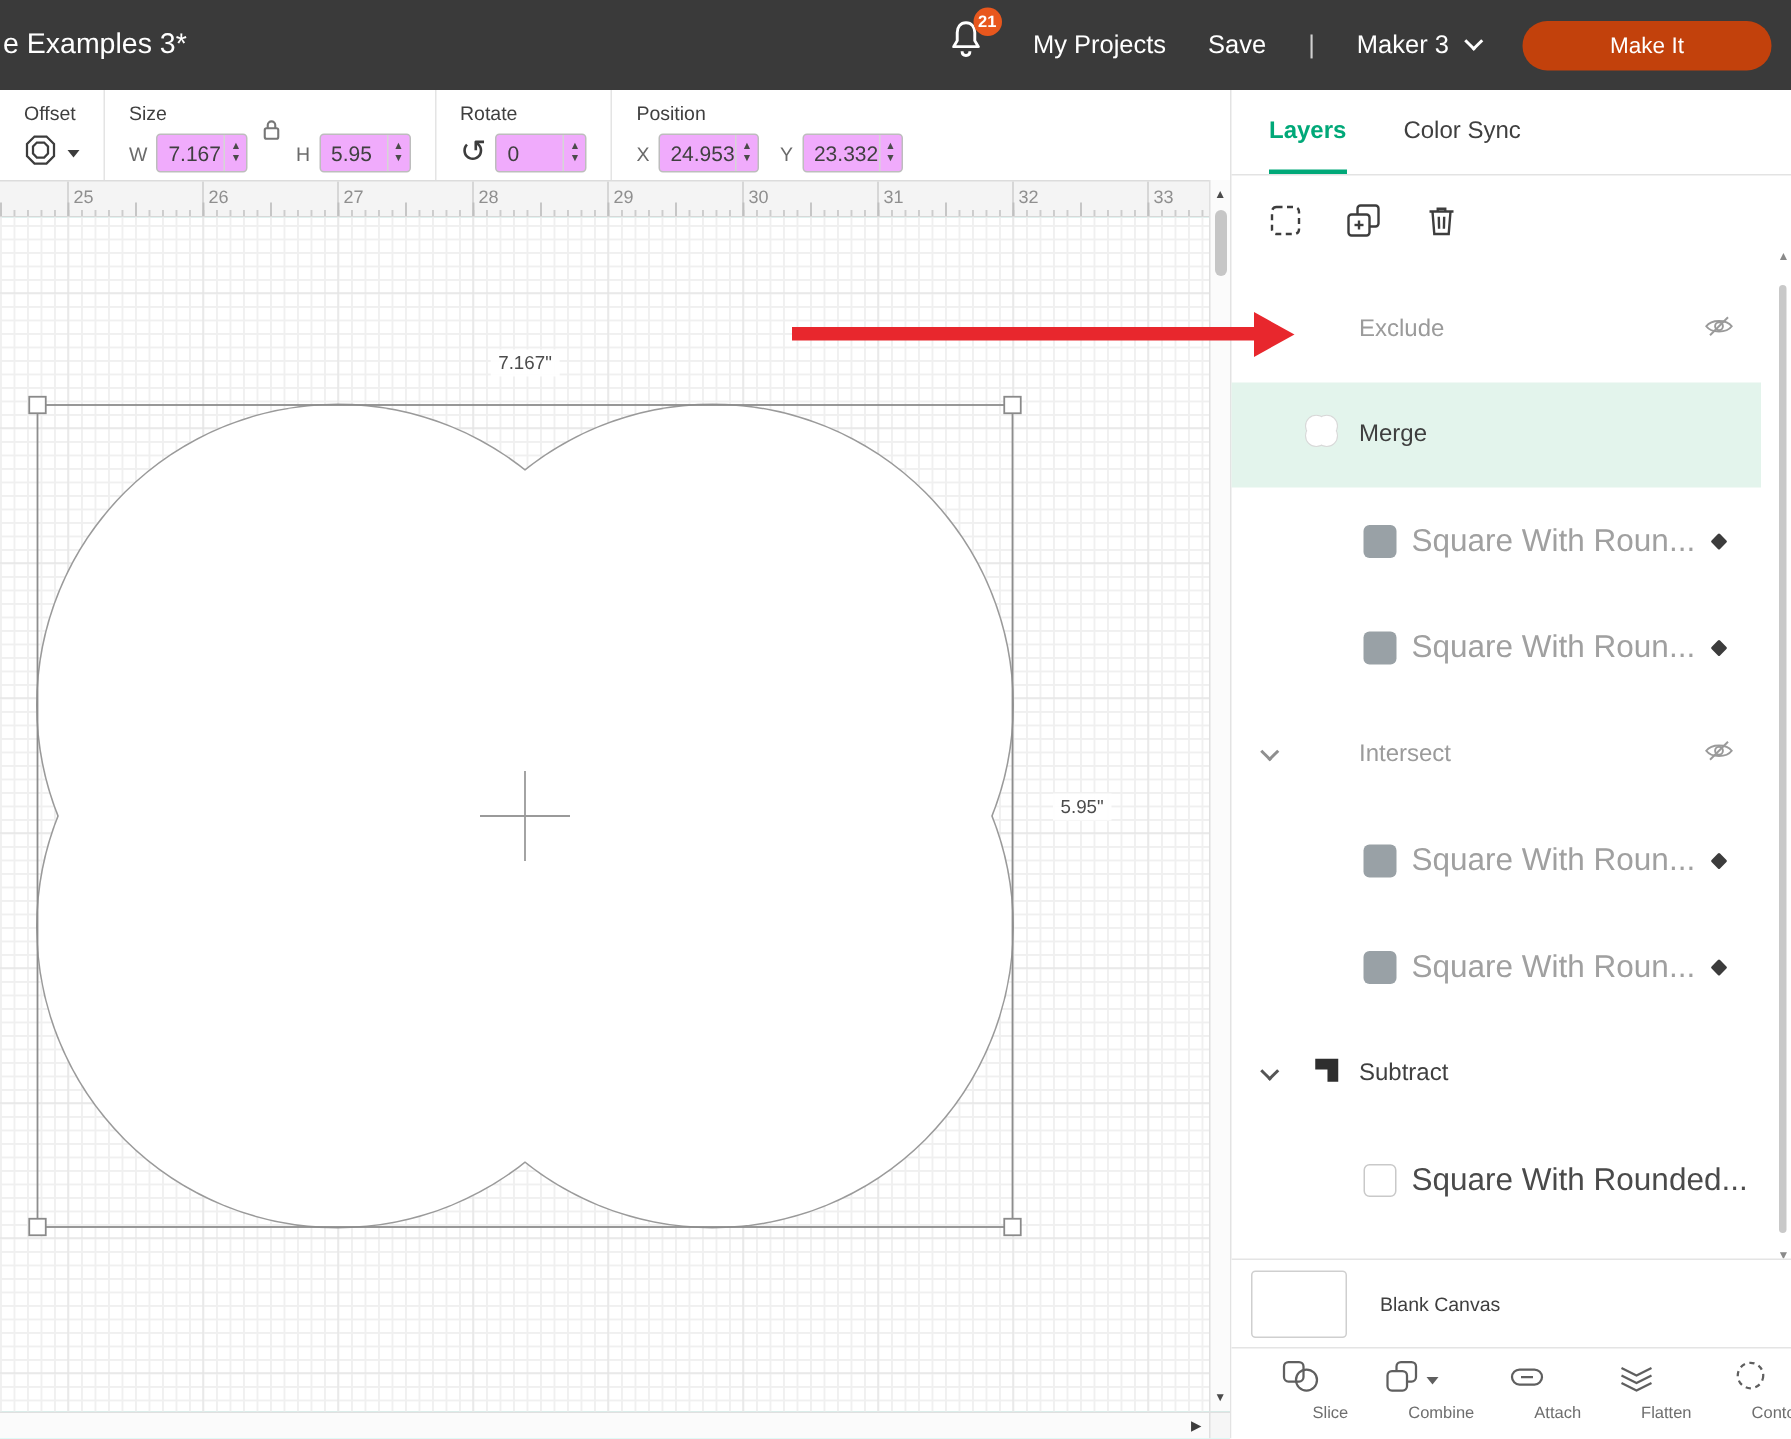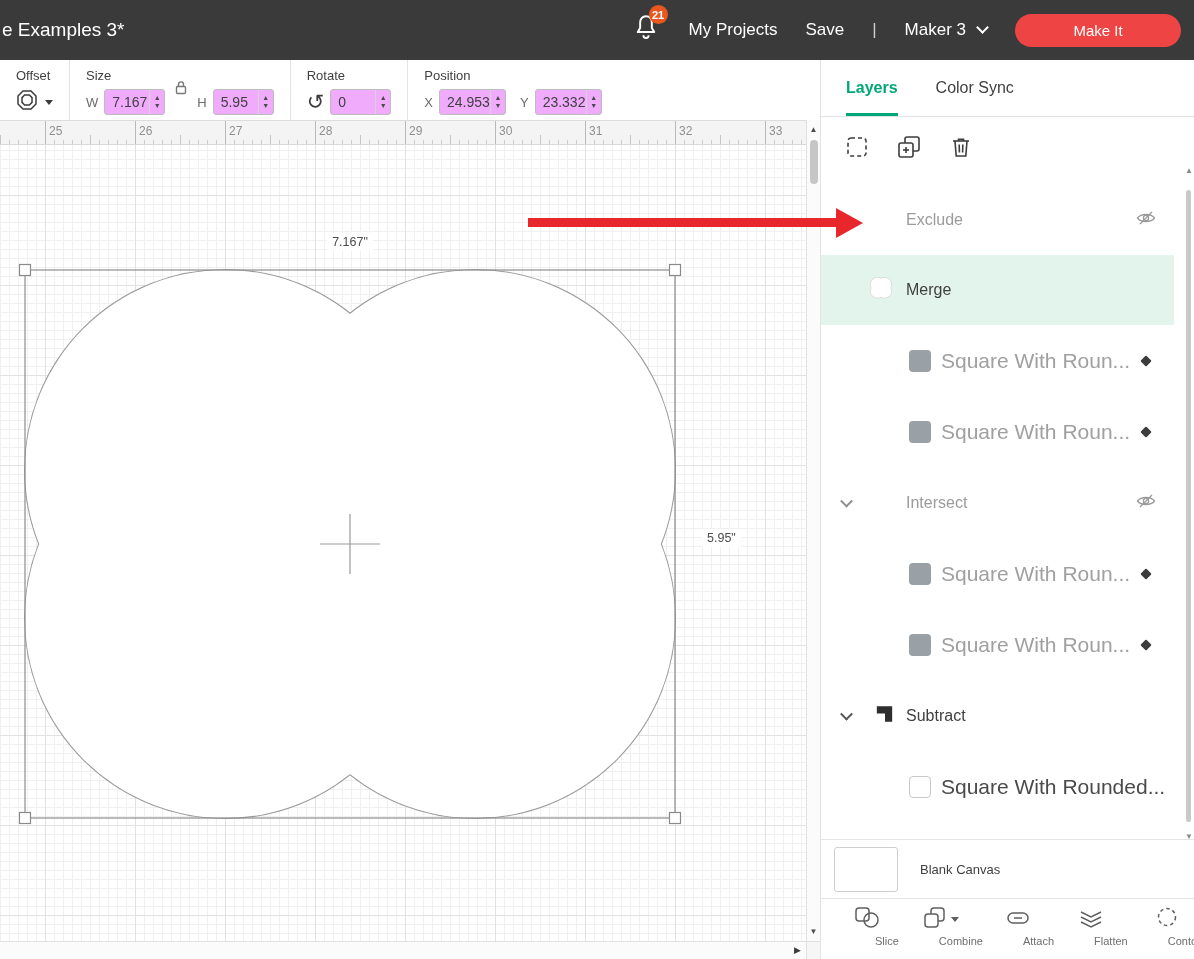--- a/index.html
+++ b/index.html
@@ -3,27 +3,27 @@
 <meta charset="utf-8">
 <style>
   * { box-sizing: border-box; margin: 0; padding: 0; }
   body { font-family: "Liberation Sans", sans-serif; background: #fff; }
   .app { position: relative; width: 1194px; height: 959px; overflow: hidden; background: #fff; }
 
   
   .topbar { position: absolute; left: 0; top: 0; width: 100%; height: 60px; background: #3a3a3a; display: flex; align-items: center; color: #fff; z-index: 20; }
   .topbar-title { font-size: 19px; margin-left: 2px; font-weight: 500; white-space: nowrap; }
   .topbar-right { margin-left: auto; display: flex; align-items: center; gap: 28px; padding-right: 13px; }
-  .bell-wrap { position: relative; width: 30px; height: 32px; display: flex; align-items: flex-end; justify-content: center; }
+  .bell-wrap { position: relative; width: 30px; height: 32px; display: flex; align-items: flex-end; justify-content: flex-start; }
   .badge { position: absolute; top: -9px; right: -7px; min-width: 19px; height: 19px; border-radius: 10px; background: #e8571d; color: #fff; font-size: 11px; display: flex; align-items: center; justify-content: center; padding: 0 3px; font-weight: bold; }
   .topbar-link { font-size: 17px; cursor: default; white-space: nowrap; }
   .topbar-sep { font-size: 17px; color: #cfcfcf; }
   .machine { display: flex; align-items: center; gap: 12px; font-size: 17px; }
   .chev-down-w { width: 9px; height: 9px; border-right: 2px solid #fff; border-bottom: 2px solid #fff; transform: rotate(45deg); margin-top: -5px; }
-  .makeit { background: #ef4444; color: #fff; border: none; border-radius: 17px; width: 166px; height: 33px; font-size: 15px; font-family: "Liberation Sans", sans-serif; cursor: pointer; }
+  .makeit { background: #c2410c; color: #fff; border: none; border-radius: 17px; width: 166px; height: 33px; font-size: 15px; font-family: "Liberation Sans", sans-serif; cursor: pointer; }
 
   
   .toolbar { position: absolute; left: 0; top: 60px; width: 820px; height: 60px; background: #fff; display: flex; align-items: stretch; z-index: 5; }
   .tb-sec { padding: 8px 16px 0 16px; position: relative; }
   .tb-sec + .tb-sec { border-left: 1px solid #e4e4e4; }
   .tb-label { font-size: 13px; color: #3f3f3f; margin-bottom: 6px; }
   .tb-row { display: flex; align-items: center; gap: 6px; }
   .fl { font-size: 13px; color: #6b6b6b; }
   .num-input { display: flex; align-items: center; border: 1px solid #bdbdbd; border-radius: 3px; height: 26px; background: #f0abfc; }
   .num-input .val { width: 44px; padding-left: 7px; font-size: 14px; color: #3f3f3f; }

